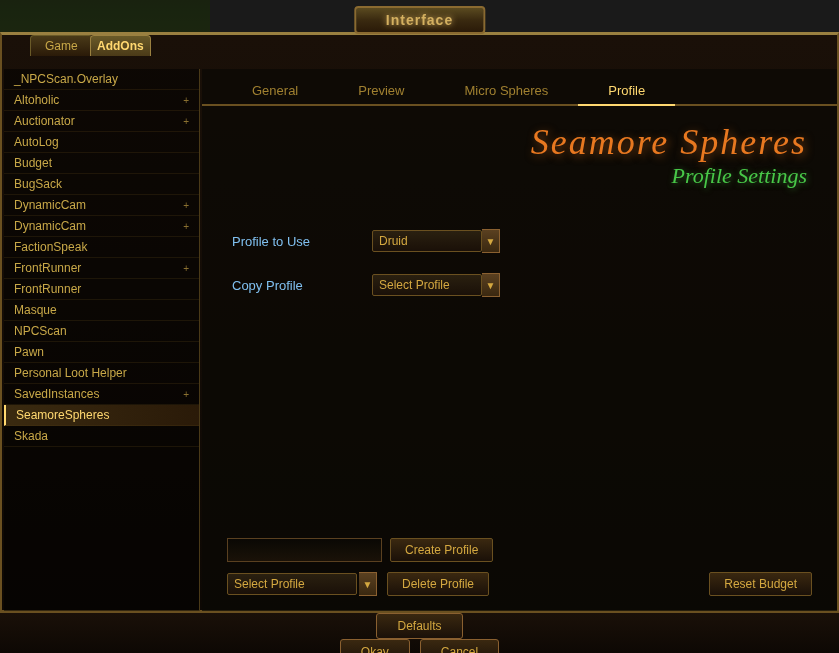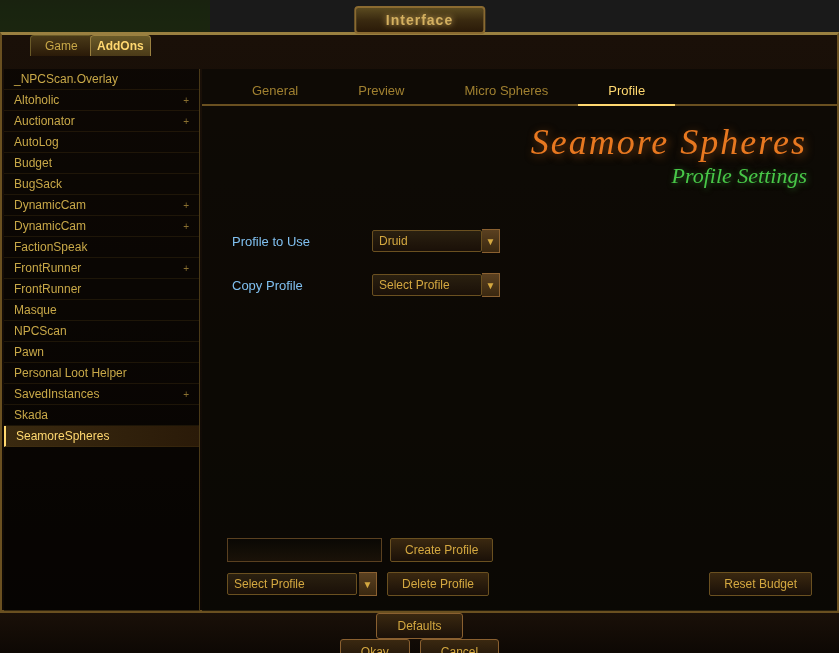--- a/index.html
+++ b/index.html
@@ -385,25 +385,25 @@
       <div class="sidebar-item">
         <span>Pawn</span>
       </div>
       <div class="sidebar-item">
         <span>Personal Loot Helper</span>
       </div>
       <div class="sidebar-item">
         <span>SavedInstances</span>
         <span class="expand-btn">+</span>
       </div>
-      <div class="sidebar-item">
-        <span>Skada</span>
-      </div>
       <div class="sidebar-item active">
         <span>SeamoreSpheres</span>
+      </div>
+      <div class="sidebar-item">
+        <span>Skada</span>
       </div>
     </div>
 
     <div class="content-area">
 
       <div class="nav-tabs">
         <div class="nav-tab">
           <span>General</span>
         </div>
         <div class="nav-tab">

